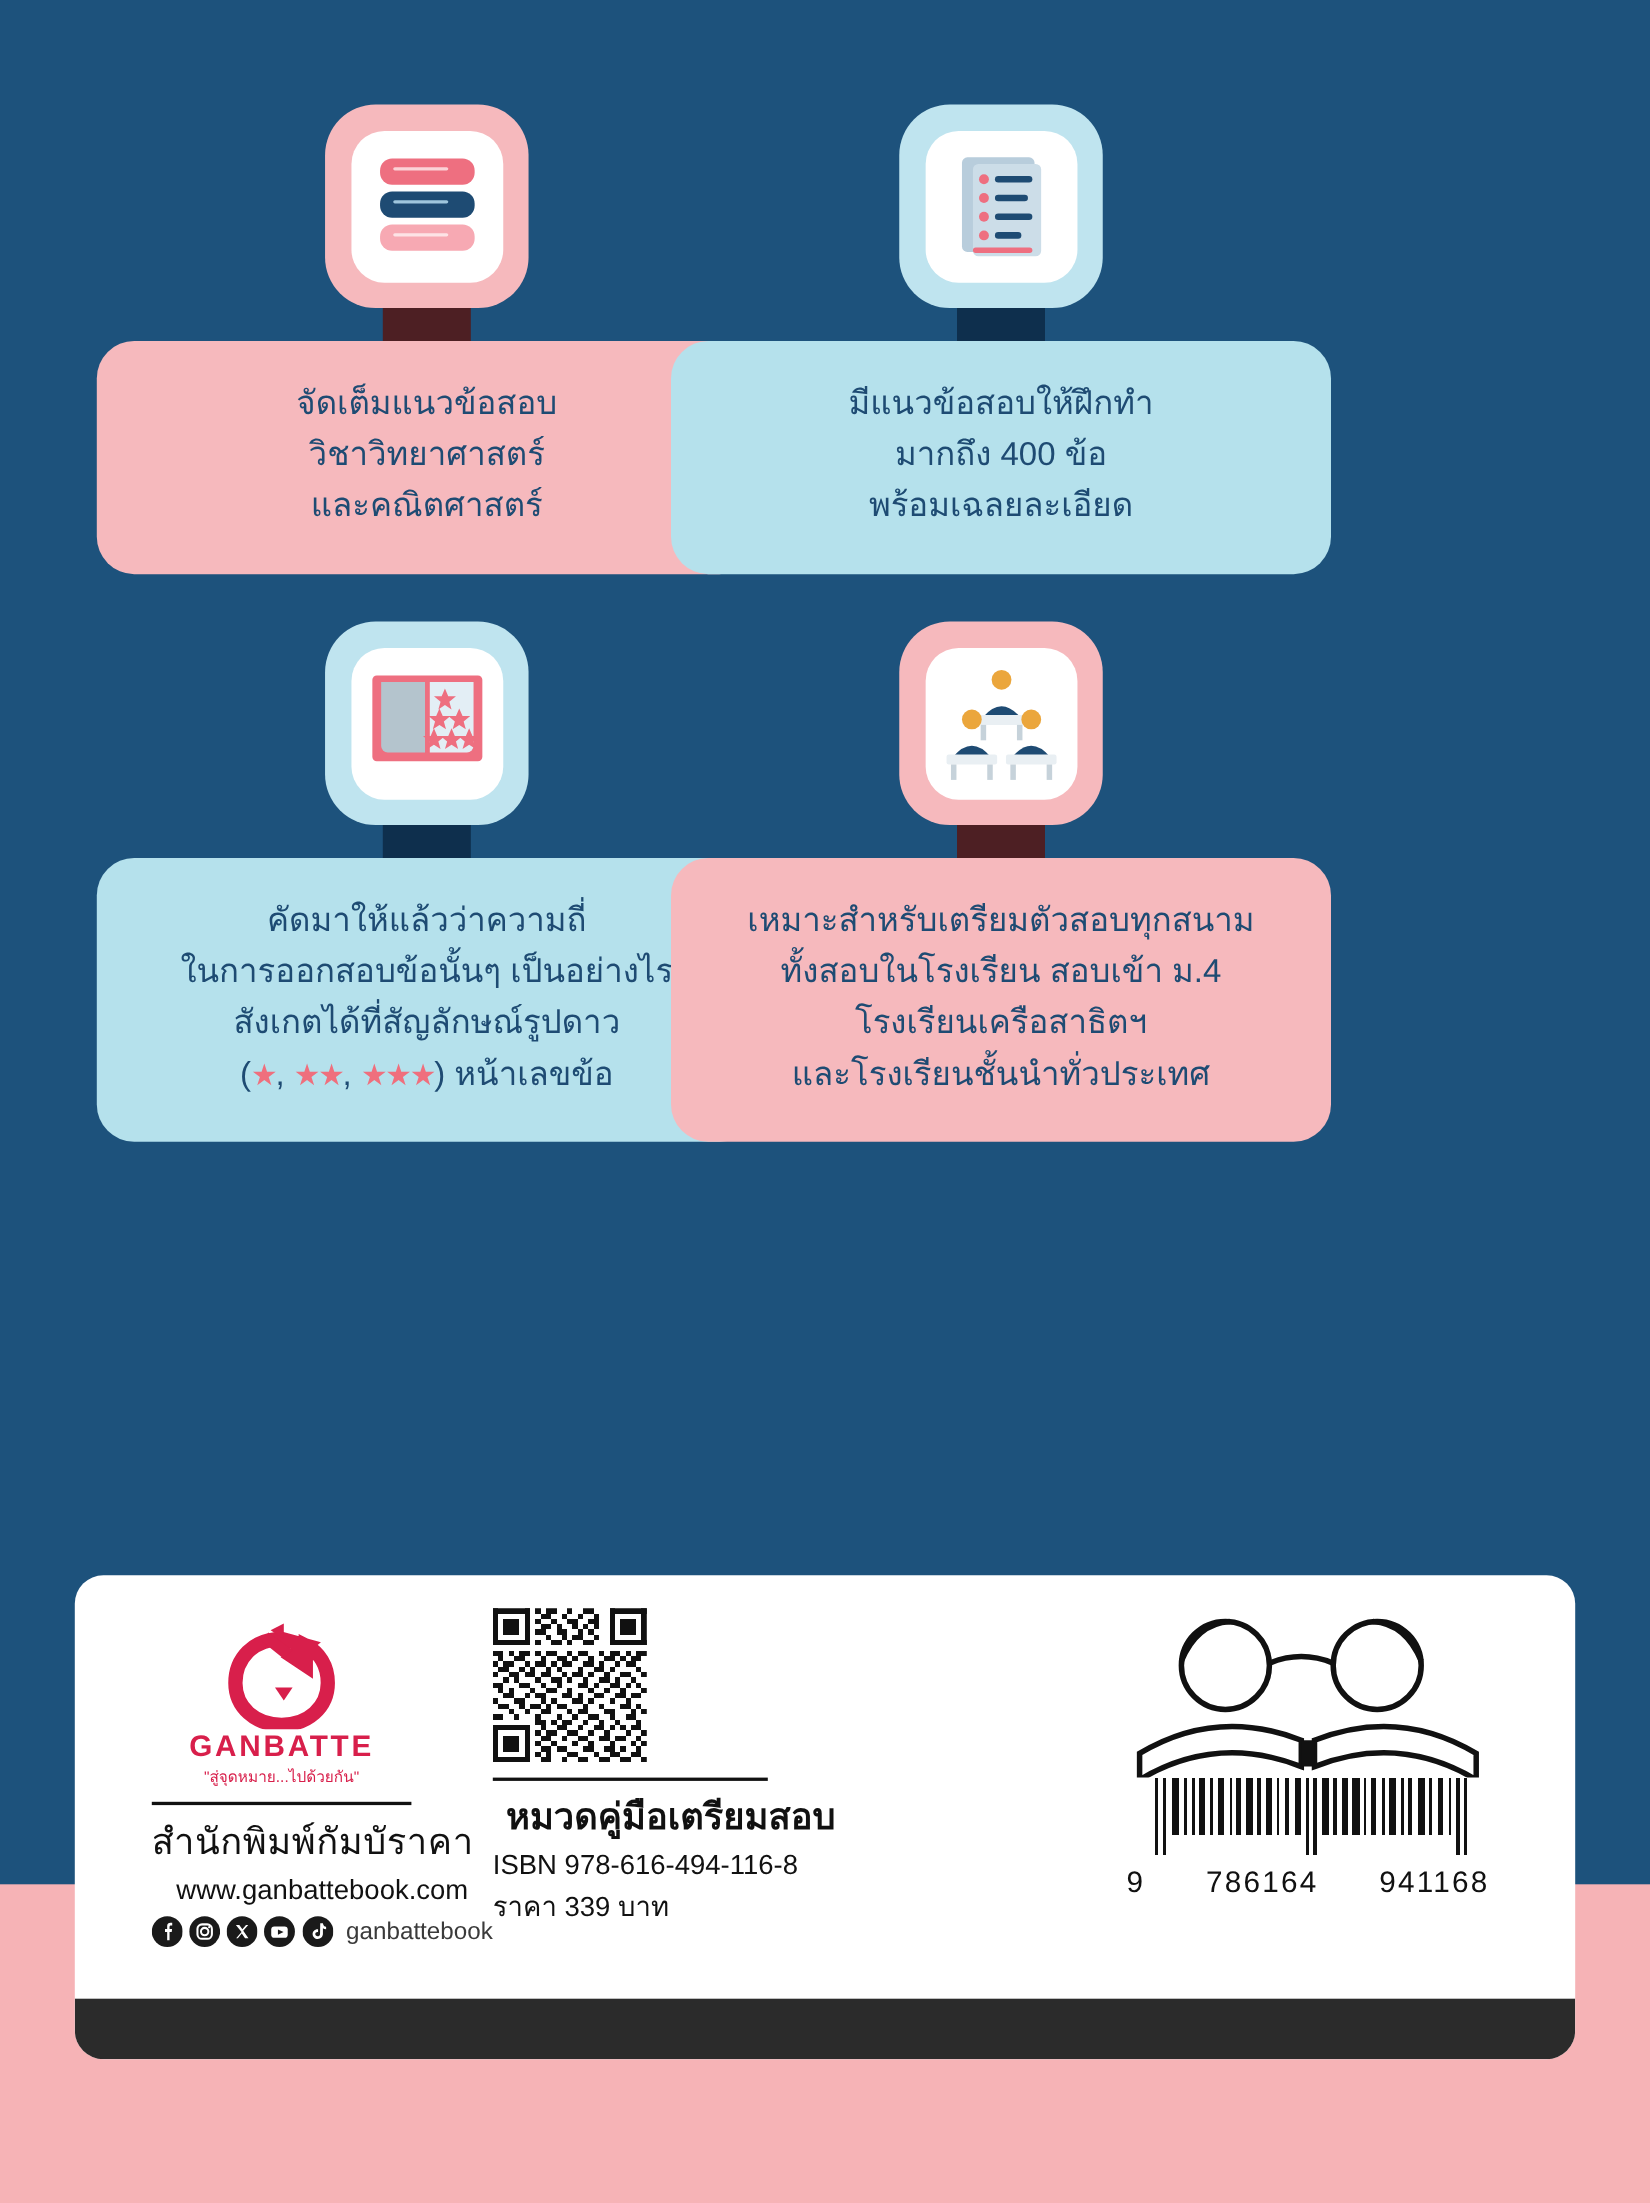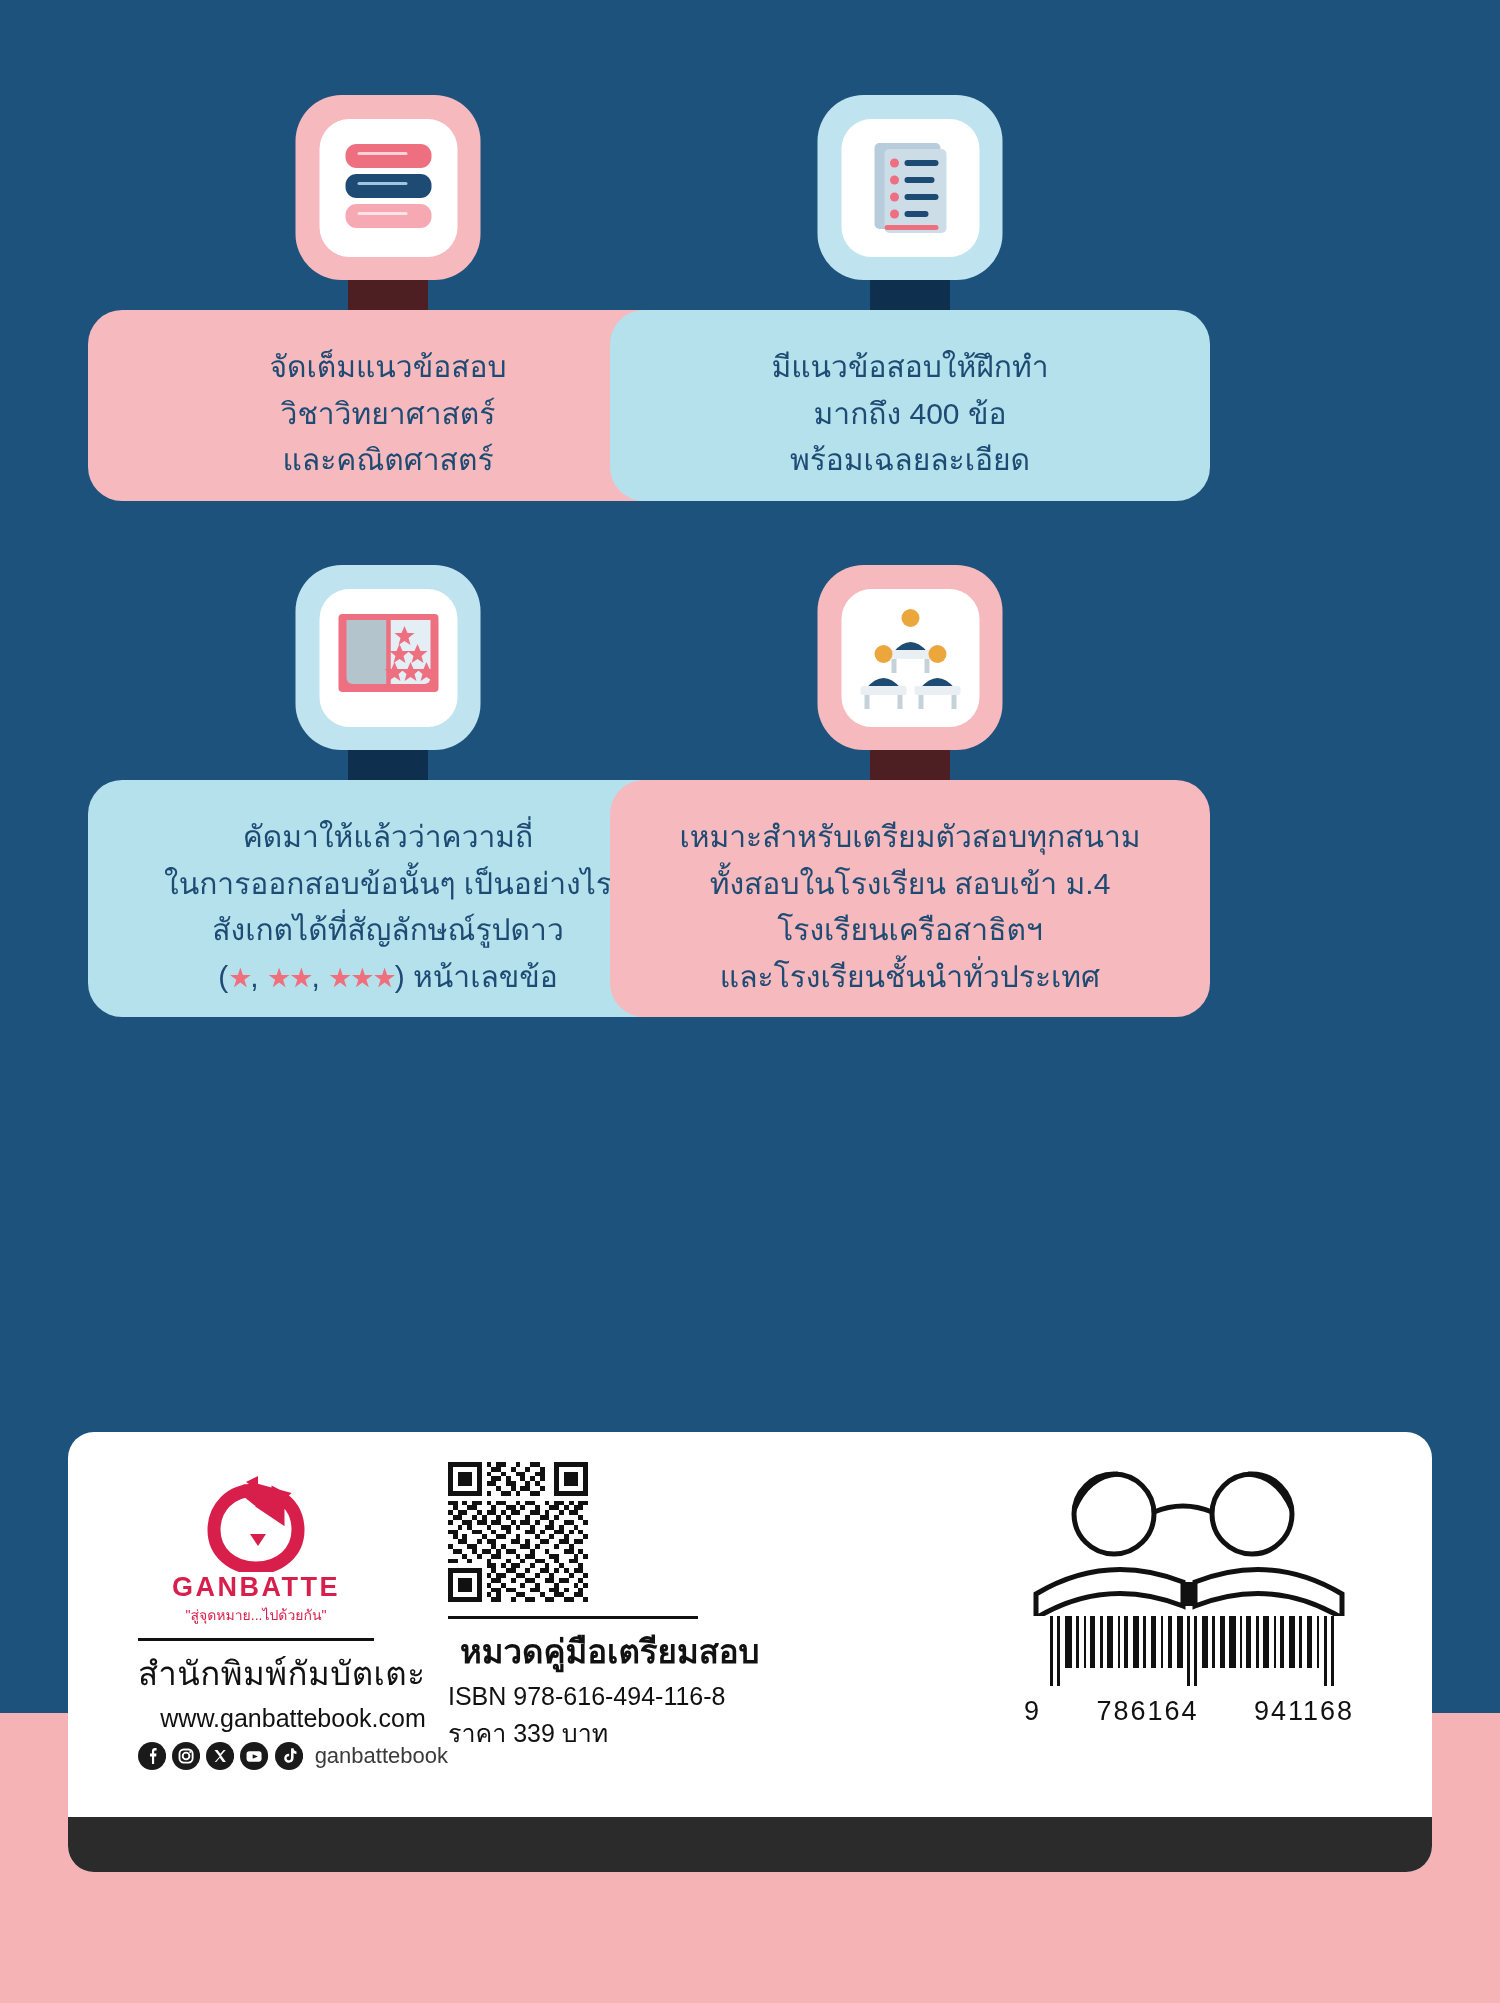--- a/index.html
+++ b/index.html
@@ -73,21 +73,21 @@
     top: 168px;
     width: 80px;
     height: 60px;
   }
   .stem.dark-red  { background: #4d1f23; }
   .stem.dark-navy { background: #0e2f4d; }
 
   .card {
     position: relative;
     border-radius: 34px;
-    padding: 34px 26px 17px;
+    padding: 34px 26px 38px;
     text-align: center;
     color: #1e4b73;
     line-height: 1.55;
     font-size: 30px;
     font-weight: 500;
     z-index: 2;
   }
   .card.pink { background: #f6b9bd; }
   .card.blue { background: #b5e1ec; }
   .card p { margin: 0; }
@@ -343,21 +343,21 @@
             <path d="M56 16 C30 16 14 34 14 56 C14 78 32 94 56 94 C80 94 98 78 98 56 C98 40 90 28 78 22
                      L78 40 L66 32 L78 22 Z" fill="none" stroke="#d81f4b" stroke-width="13"></path>
             <path d="M58 16 L46 8 L58 2 Z" fill="#d81f4b"></path>
             <path d="M44 10 L66 26 L58 34 L38 18 Z" fill="#d81f4b"></path>
             <polygon points="50,60 66,60 58,72" fill="#d81f4b"></polygon>
           </svg>
           <div class="logo-word">GANBATTE</div>
           <div class="logo-tag">"สู่จุดหมาย...ไปด้วยกัน"</div>
         </div>
         <div class="rule"></div>
-        <div class="pub-name">สำนักพิมพ์กัมบัตเตะ</div>
+        <div class="pub-name">สำนักพิมพ์กัมบัราคา</div>
         <div class="pub-url">www.ganbattebook.com</div>
         <div class="social-row">
           <svg width="30" height="30" viewBox="0 0 30 30">
             <circle cx="15" cy="15" r="15" fill="#1a1a1a"></circle>
             <path d="M17.2 15.4h2.1l.4-3h-2.5v-1.7c0-.9.3-1.5 1.5-1.5h1.1V6.5c-.2 0-.9-.1-1.7-.1-1.9 0-3.2 1.1-3.2 3.2v2.8h-2.1v3h2.1v8h2.3z" fill="#fff"></path>
           </svg>
           <svg width="30" height="30" viewBox="0 0 30 30">
             <circle cx="15" cy="15" r="15" fill="#1a1a1a"></circle>
             <rect x="8" y="8" width="14" height="14" rx="4.5" fill="none" stroke="#fff" stroke-width="2"></rect>
             <circle cx="15" cy="15" r="3.6" fill="none" stroke="#fff" stroke-width="2"></circle>

